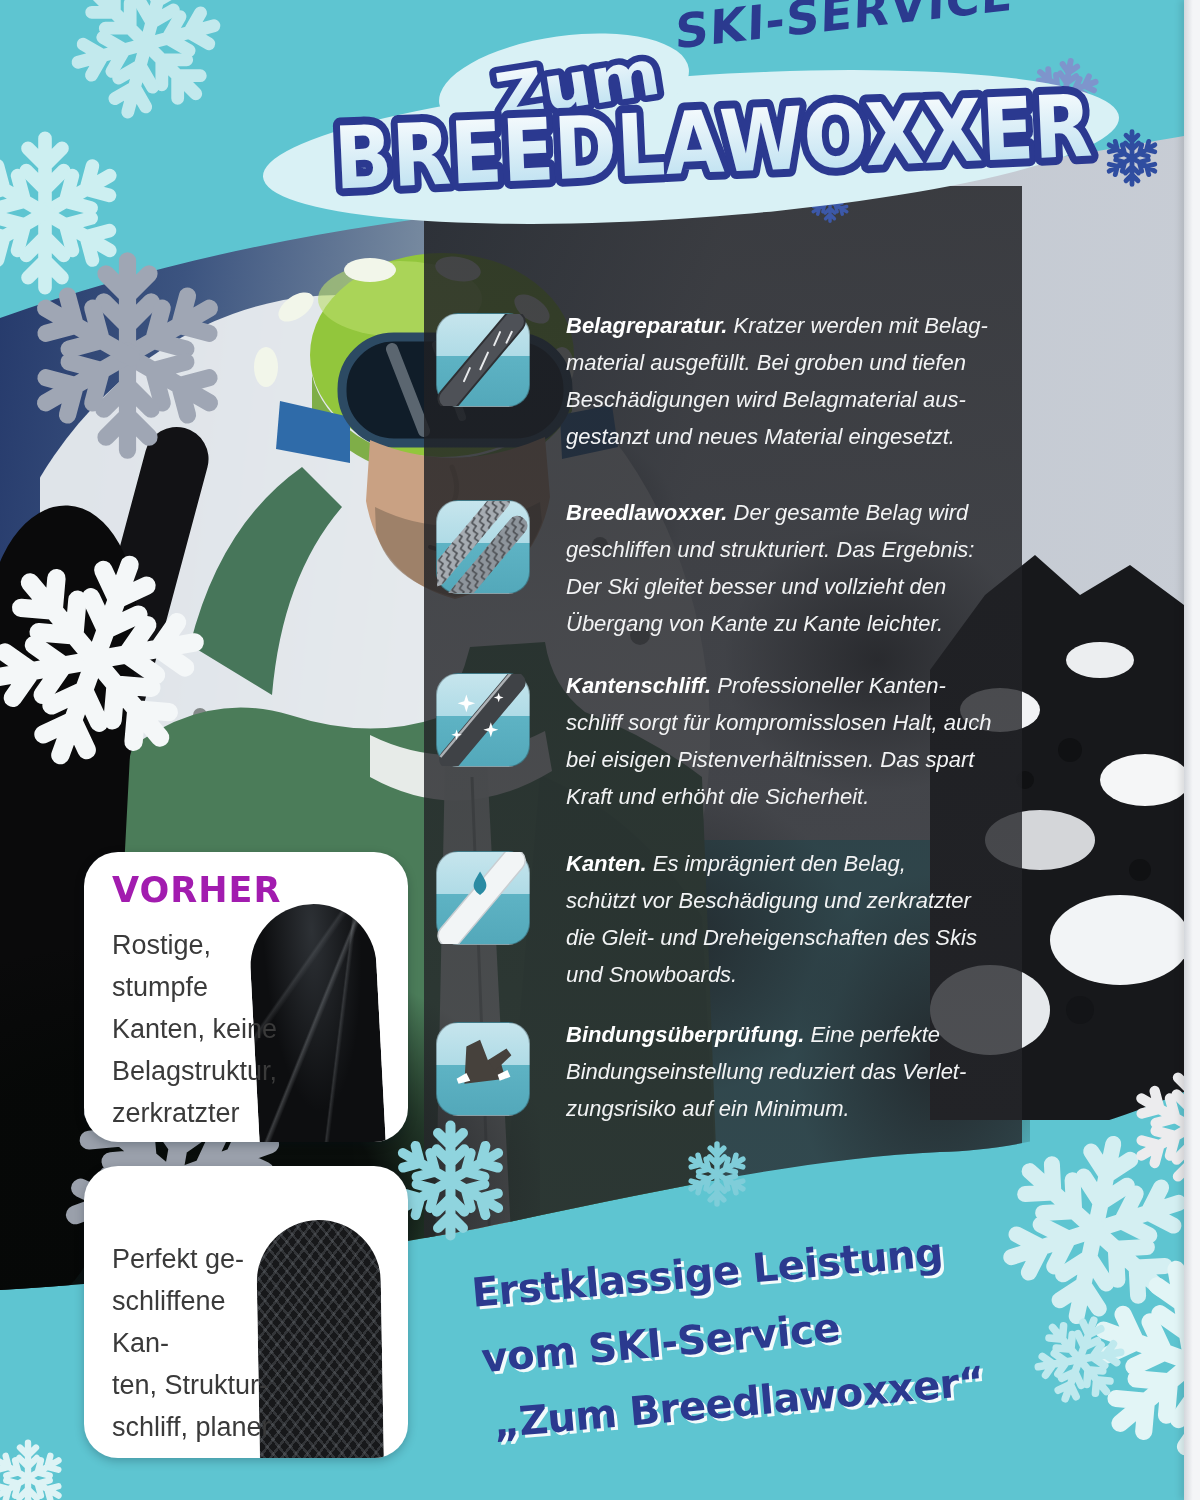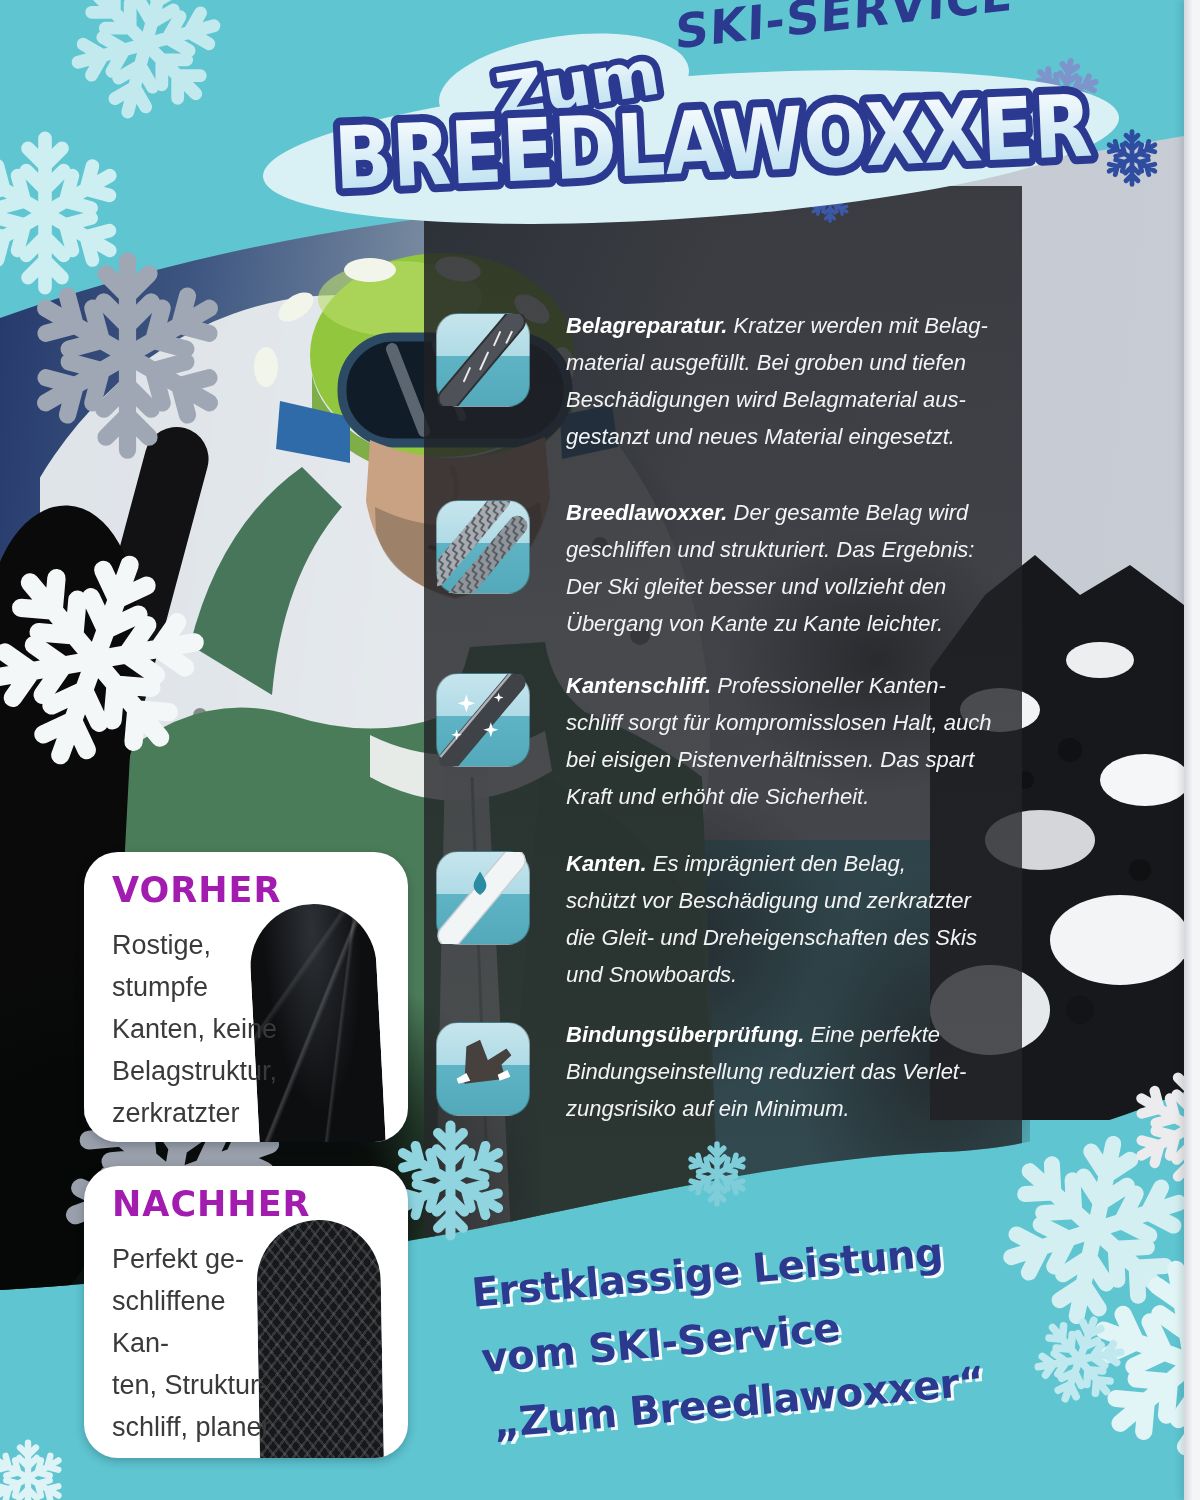--- a/index.html
+++ b/index.html
@@ -280,21 +280,20 @@
     <h2 class="ba-title">VORHER</h2>
     <p class="ba-desc pre">Rostige,
 stumpfe
 Kanten, keine
 Belagstruktur,
 zerkratzter
 Belag</p>
   </div>
   <div class="ba-box" style="top:1166px;height:292px">
     <div class="ba-ski ski-after"></div>
-    <h2 class="ba-title">NACHHER</h2>
     <p class="ba-desc pre">Perfekt ge-
 schliffene Kan-
 ten, Struktur-
 schliff, planer
 gewachster
 Belag</p>
   </div>
 
   <div class="footer">
     <p>Erstklassige Leistung</p>

